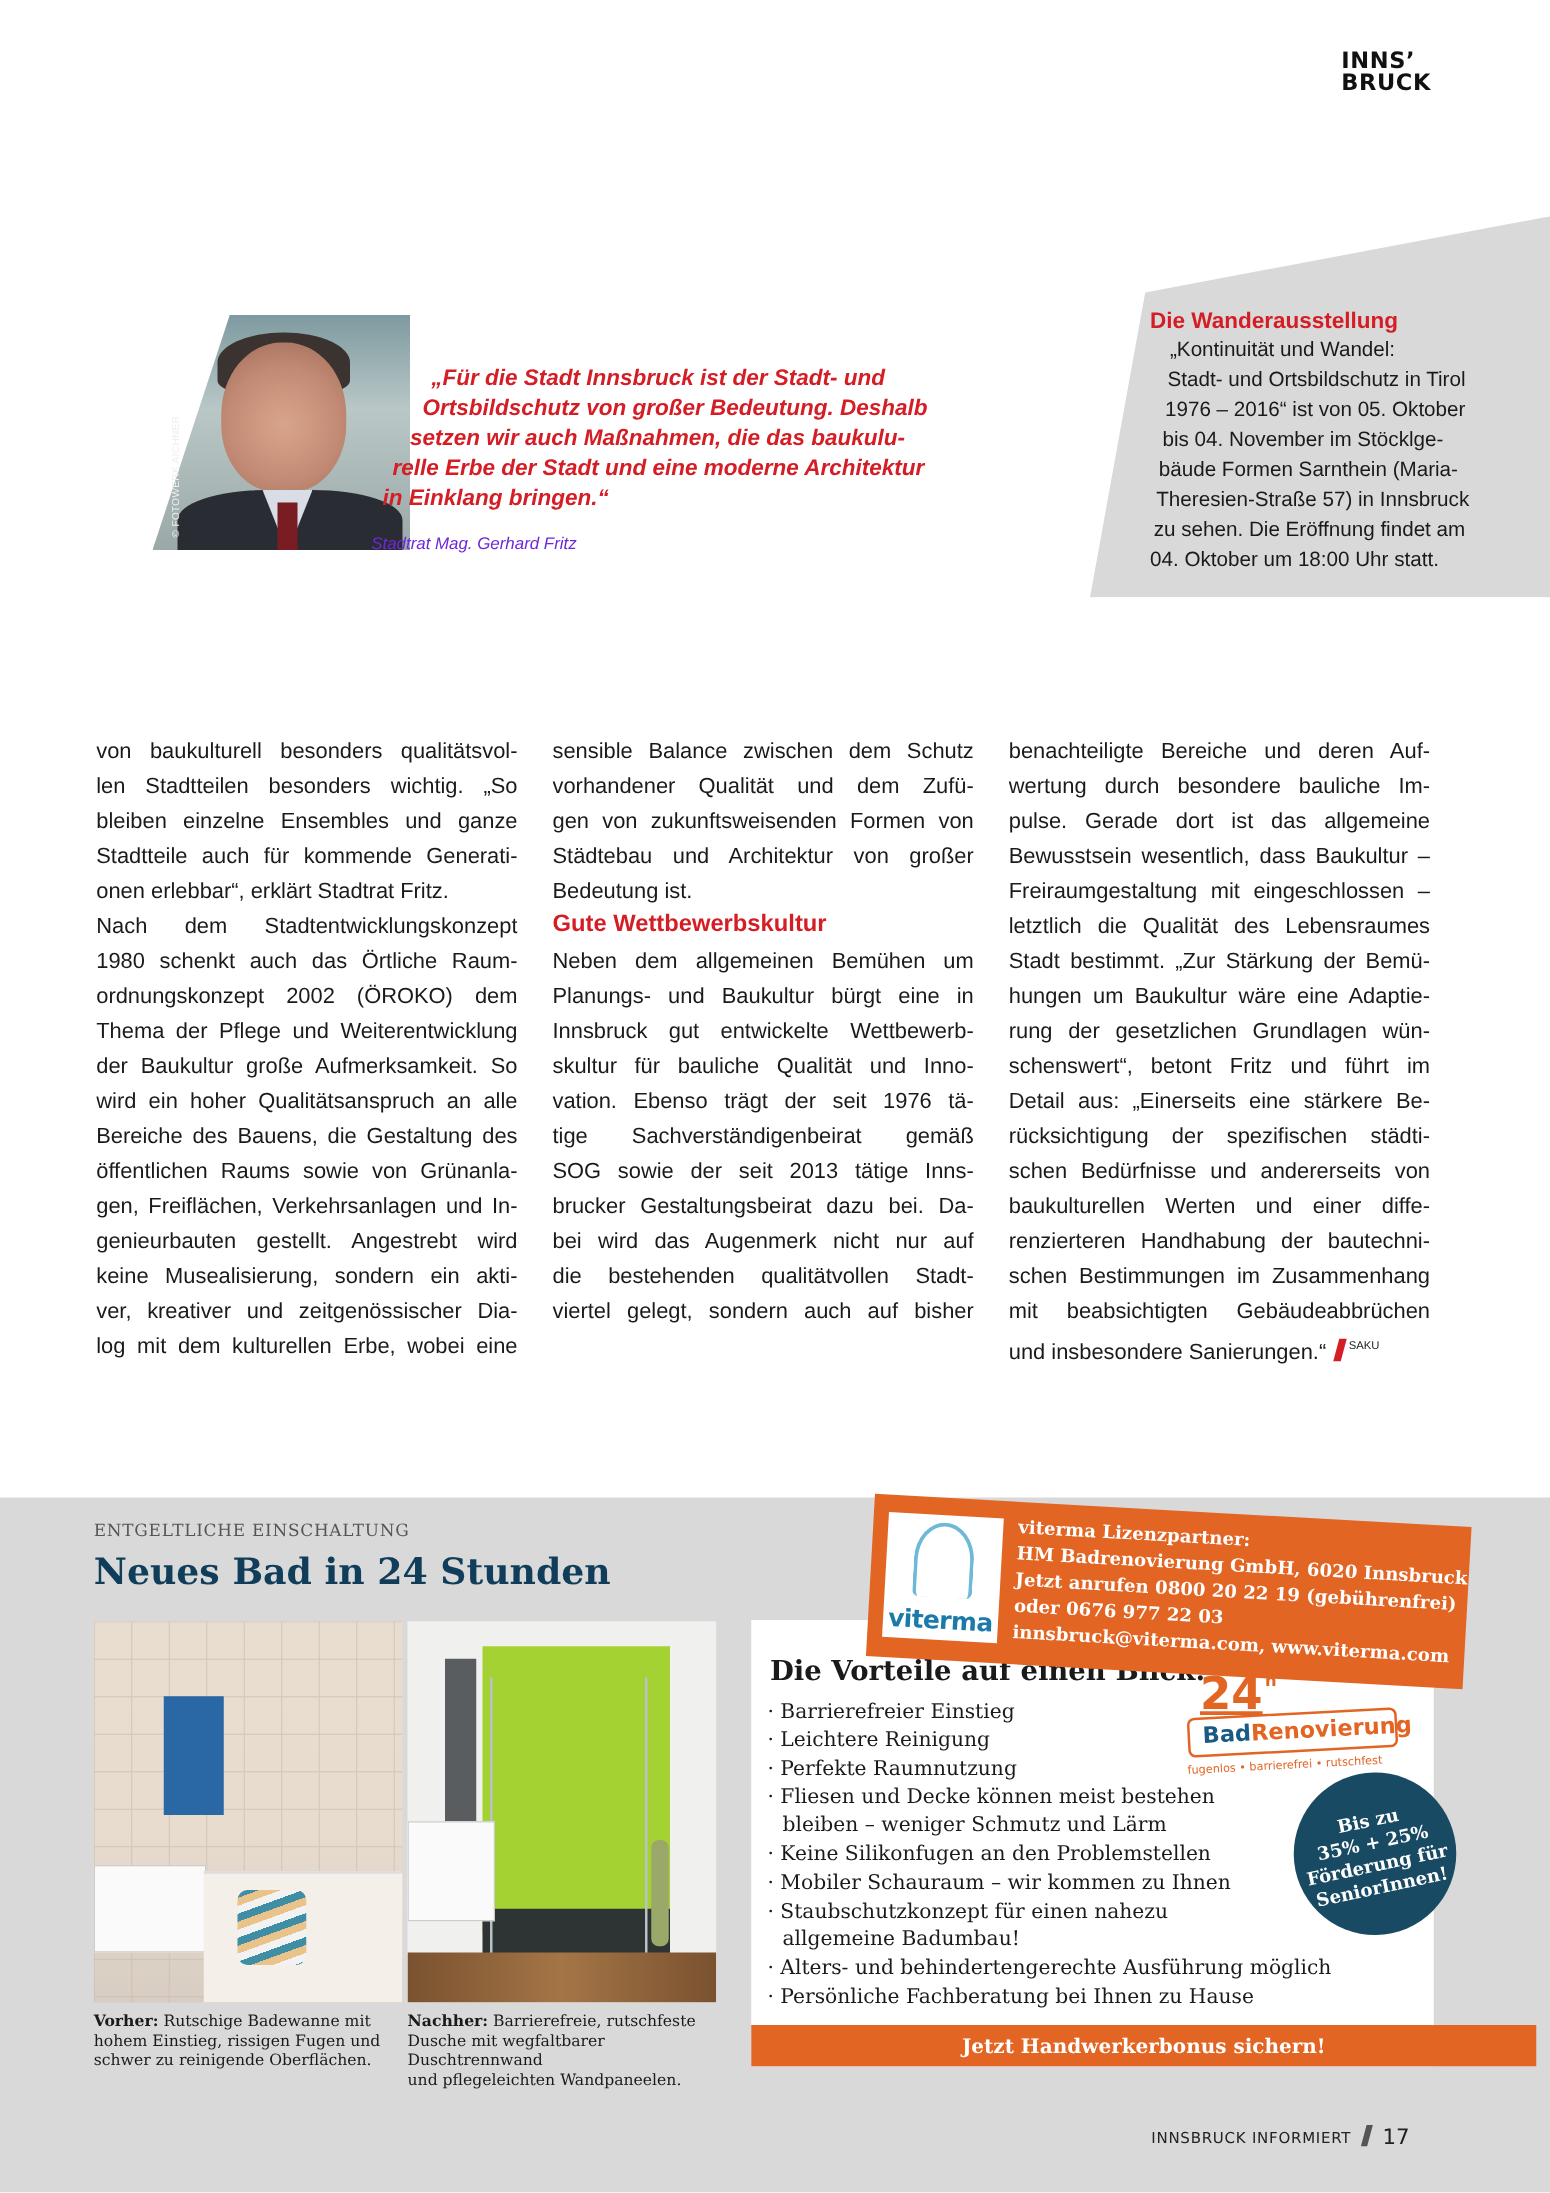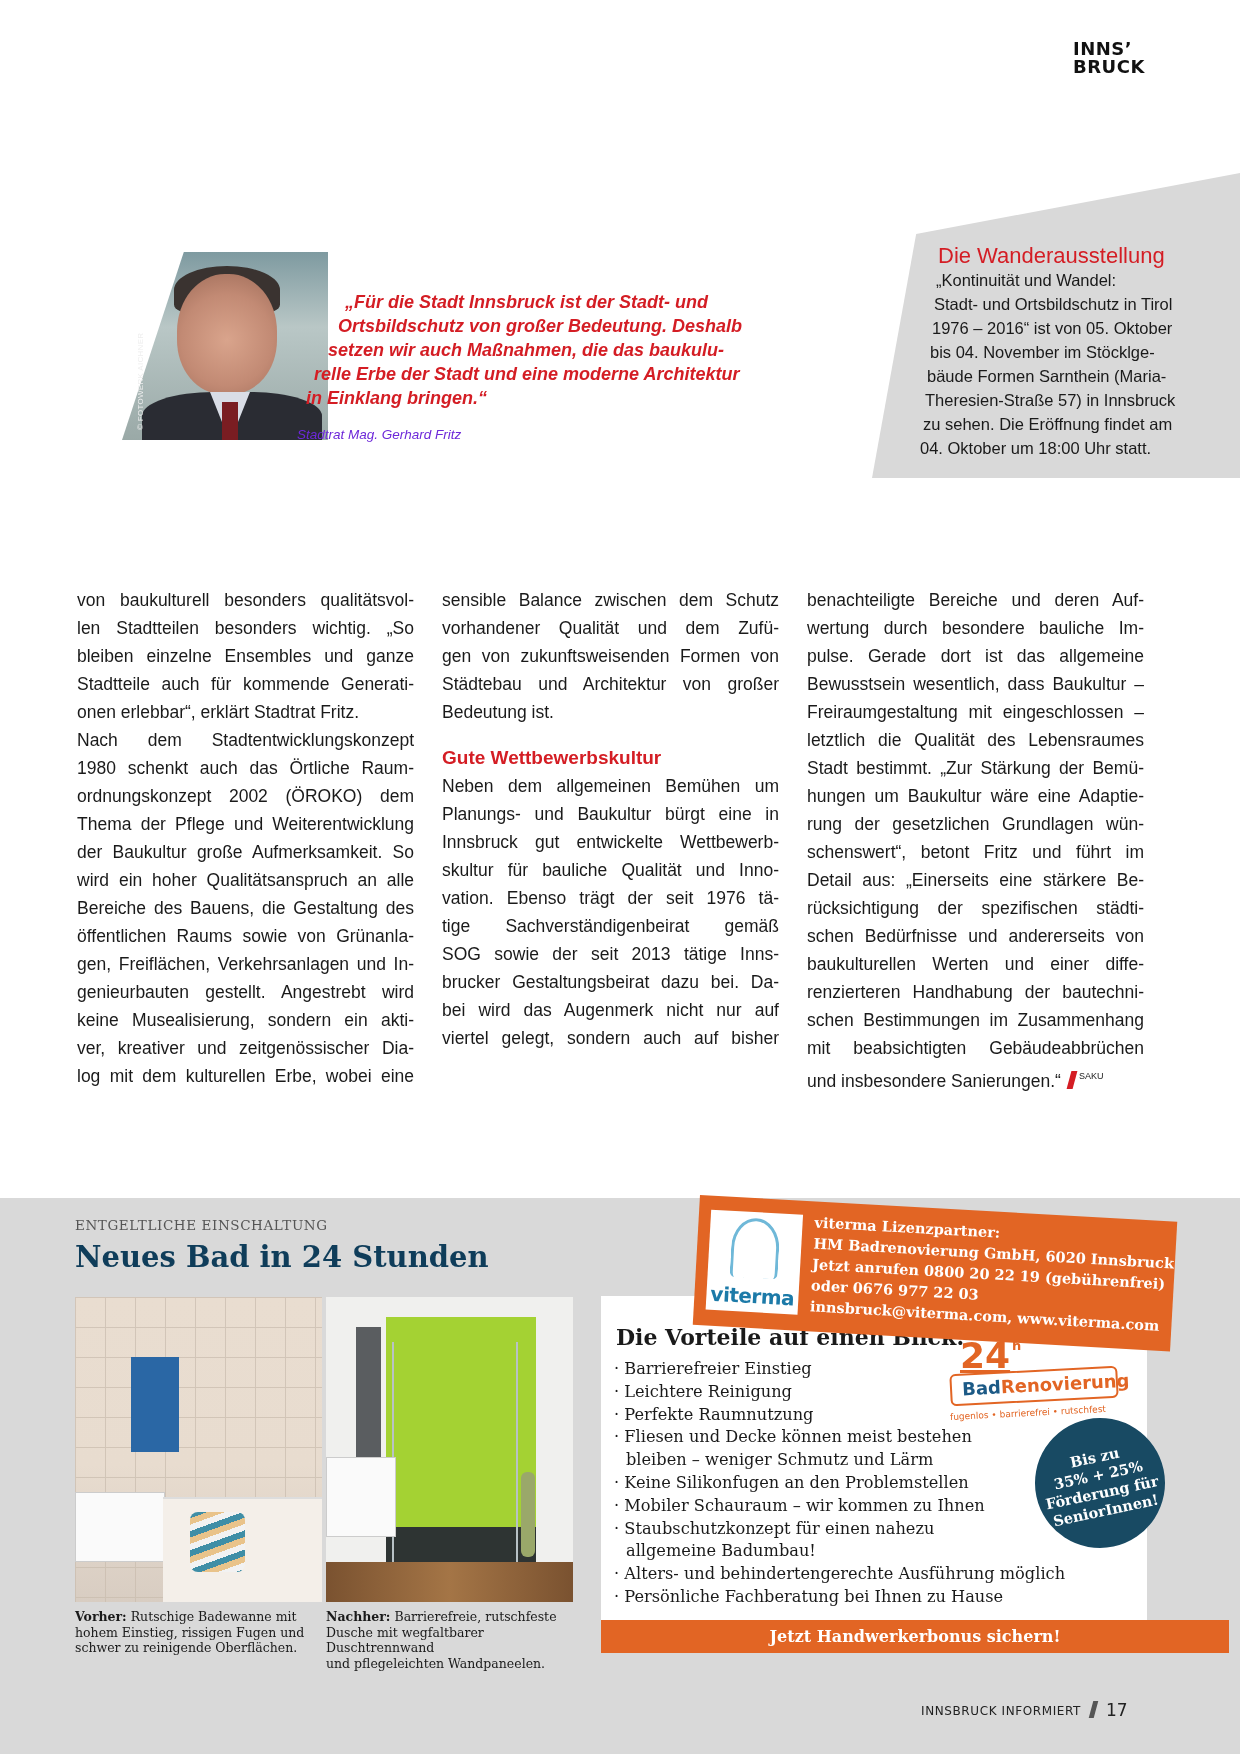--- a/index.html
+++ b/index.html
@@ -18,32 +18,32 @@
   .portrait .tie { position: absolute; left: 100px; top: 150px; width: 16px; height: 40px; background: #7a1d22; }
   .photo-credit { position: absolute; left: 136px; top: 430px; transform: rotate(-90deg); transform-origin: left top; font-size: 8px; color: #eee; letter-spacing: 0.3px; white-space: nowrap; }
 
   .quote { position: absolute; left: 300px; top: 290px; width: 460px; font-style: italic; font-weight: bold; color: #d41d24; font-size: 18px; line-height: 24px; }
   .quote div { white-space: nowrap; }
   .quote-author { position: absolute; left: 297px; top: 427px; font-style: italic; font-size: 13.5px; color: #6d28d9; }
 
   
   .sidebar-box { position: absolute; left: 872px; top: 173px; width: 368px; height: 305px; background: #d9d9d9; clip-path: polygon(12% 20%, 100% 0, 100% 100%, 0 100%); }
   .sidebar-content { position: absolute; left: 920px; top: 244px; width: 270px; font-size: 16.5px; line-height: 24px; color: #1a1a1a; }
-  .sidebar-title { color: #d41d24; font-weight: normal; font-size: 22px; margin-left: 18px; }
+  .sidebar-title { color: #d41d24; font-weight: bold; font-size: 18px; }
   .sidebar-line { white-space: nowrap; }
 
   
   .columns { position: absolute; top: 586px; left: 77px; width: 1070px; }
   .col { position: absolute; top: 0; width: 337px; font-size: 17.5px; line-height: 28px; color: #1a1a1a; }
   .col .line { white-space: nowrap; text-align: justify; text-align-last: justify; display: block; height: 28px; overflow: hidden; }
   .col .line.last { text-align-last: left; }
   .col1 { left: 0; }
   .col2 { left: 365px; }
   .col3 { left: 730px; }
-  .subhead { color: #d41d24; font-weight: bold; font-size: 19px; line-height: 28px; margin-top: 18px; }
+  .subhead { color: #d41d24; font-weight: bold; font-size: 19px; line-height: 28px; }
   .end-mark { display: inline-block; width: 6px; height: 18px; background: #d41d24; transform: skewX(-15deg); margin-left: 8px; vertical-align: -2px; }
   .end-tag { font-size: 9px; vertical-align: 8px; margin-left: 4px; }
 
   
   .ad { position: absolute; left: 0; top: 1198px; width: 1240px; height: 556px; background: #d9d9d9; }
   .ad-label { position: absolute; left: 75px; top: 1217px; font-family: "DejaVu Serif", serif; font-size: 13.5px; letter-spacing: 0.6px; color: #555; }
   .ad-title { position: absolute; left: 75px; top: 1240px; font-family: "DejaVu Serif", serif; font-weight: bold; font-size: 29px; color: #0f3d5a; }
 
   .photo { position: absolute; top: 1297px; height: 305px; overflow: hidden; }
   .photo-before { left: 75px; width: 247px; background: linear-gradient(180deg, #e9ddd0 0%, #e8dccf 55%, #d8cdc2 100%); }
@@ -168,20 +168,21 @@
     <div class="subhead">Gute Wettbewerbskultur</div>
     <span class="line">Neben dem allgemeinen Bemühen um</span>
     <span class="line">Planungs- und Baukultur bürgt eine in</span>
     <span class="line">Innsbruck gut entwickelte Wettbewerb-</span>
     <span class="line">skultur für bauliche Qualität und Inno-</span>
     <span class="line">vation. Ebenso trägt  der seit 1976 tä-</span>
     <span class="line">tige Sachverständigenbeirat gemäß</span>
     <span class="line">SOG sowie der seit 2013 tätige Inns-</span>
     <span class="line">brucker Gestaltungsbeirat dazu bei. Da-</span>
     <span class="line">bei wird das Augenmerk nicht nur auf</span>
+    <span class="line">die bestehenden qualitätvollen Stadt-</span>
     <span class="line">viertel gelegt, sondern auch auf bisher</span>
   </div>
 
   <div class="col col3">
     <span class="line">benachteiligte Bereiche und deren Auf-</span>
     <span class="line">wertung durch besondere bauliche Im-</span>
     <span class="line">pulse. Gerade dort ist das allgemeine</span>
     <span class="line">Bewusstsein wesentlich, dass Baukultur –</span>
     <span class="line">Freiraumgestaltung mit eingeschlossen –</span>
     <span class="line">letztlich die Qualität des Lebensraumes</span>

